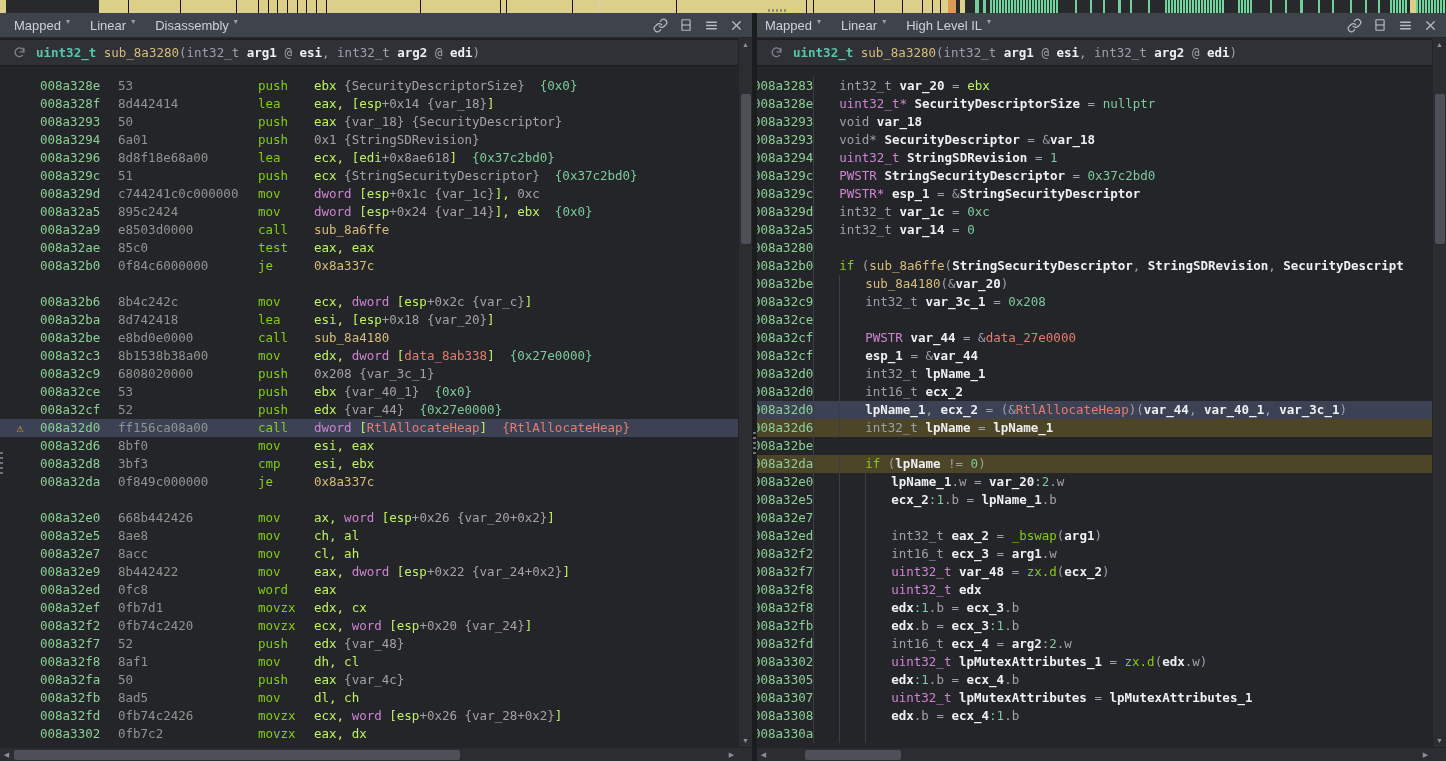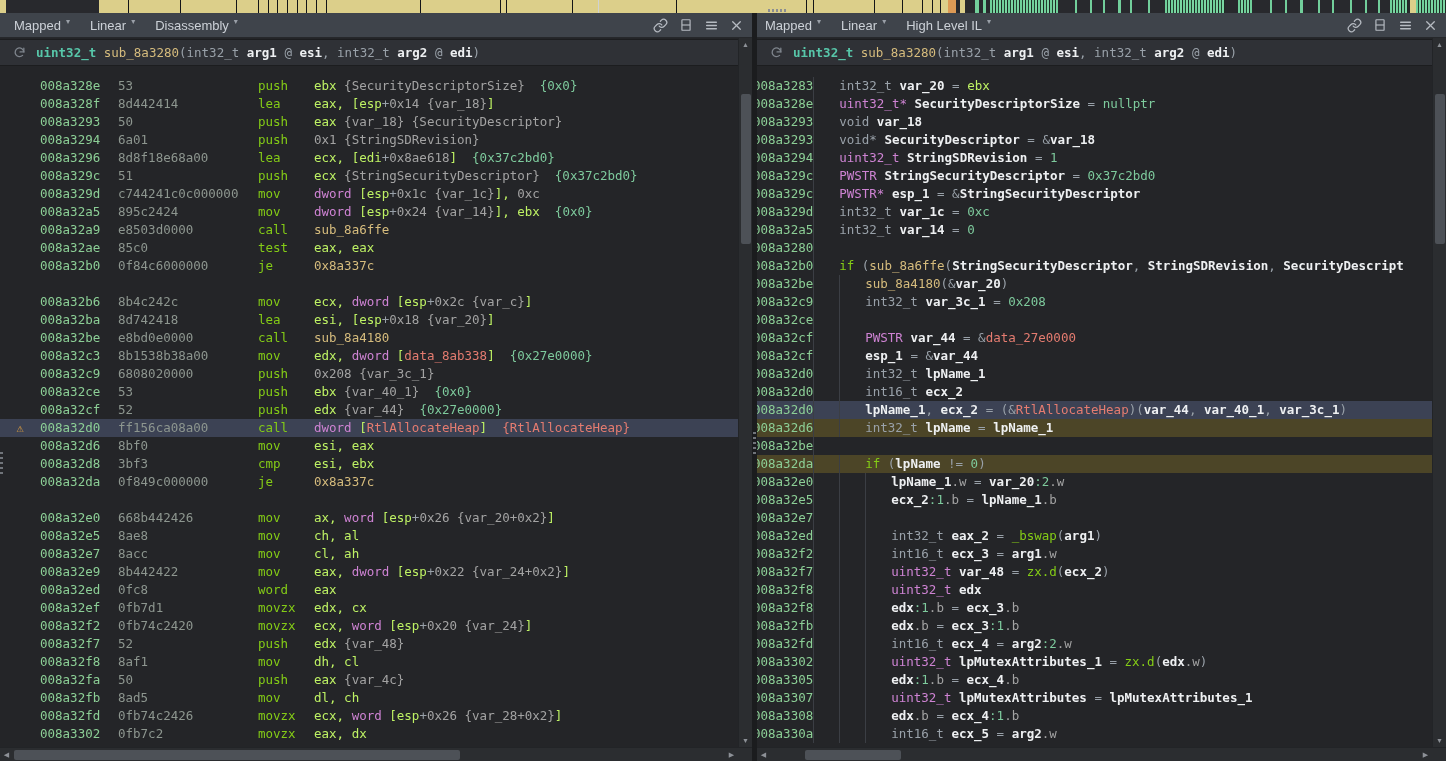--- a/index.html
+++ b/index.html
@@ -331,21 +331,21 @@
       <div class="code-row rrow"><span class="c-addr tk-addr">008a32f2</span><span class="ind"></span><span class="ind"></span><span class="ind"></span><span class="c-code"><span class="tk-typ">int16_t </span><span class="tk-wb">ecx_3</span><span class="tk-op"> = </span><span class="tk-wb">arg1</span><span class="tk-num">.w</span></span></div>
       <div class="code-row rrow"><span class="c-addr tk-addr">008a32f7</span><span class="ind"></span><span class="ind"></span><span class="ind"></span><span class="c-code"><span class="tk-kw">uint32_t </span><span class="tk-wb">var_48</span><span class="tk-op"> = </span><span class="tk-mn">zx.d</span><span class="tk-op">(</span><span class="tk-wb">ecx_2</span><span class="tk-op">)</span></span></div>
       <div class="code-row rrow"><span class="c-addr tk-addr">008a32f8</span><span class="ind"></span><span class="ind"></span><span class="ind"></span><span class="c-code"><span class="tk-kw">uint32_t </span><span class="tk-wb">edx</span></span></div>
       <div class="code-row rrow"><span class="c-addr tk-addr">008a32f8</span><span class="ind"></span><span class="ind"></span><span class="ind"></span><span class="c-code"><span class="tk-wb">edx</span><span class="tk-val">:1</span><span class="tk-num">.b</span><span class="tk-op"> = </span><span class="tk-wb">ecx_3</span><span class="tk-num">.b</span></span></div>
       <div class="code-row rrow"><span class="c-addr tk-addr">008a32fb</span><span class="ind"></span><span class="ind"></span><span class="ind"></span><span class="c-code"><span class="tk-wb">edx</span><span class="tk-num">.b</span><span class="tk-op"> = </span><span class="tk-wb">ecx_3</span><span class="tk-val">:1</span><span class="tk-num">.b</span></span></div>
       <div class="code-row rrow"><span class="c-addr tk-addr">008a32fd</span><span class="ind"></span><span class="ind"></span><span class="ind"></span><span class="c-code"><span class="tk-typ">int16_t </span><span class="tk-wb">ecx_4</span><span class="tk-op"> = </span><span class="tk-wb">arg2</span><span class="tk-val">:2</span><span class="tk-num">.w</span></span></div>
       <div class="code-row rrow"><span class="c-addr tk-addr">008a3302</span><span class="ind"></span><span class="ind"></span><span class="ind"></span><span class="c-code"><span class="tk-kw">uint32_t </span><span class="tk-wb">lpMutexAttributes_1</span><span class="tk-op"> = </span><span class="tk-mn">zx.d</span><span class="tk-op">(</span><span class="tk-wb">edx</span><span class="tk-num">.w</span><span class="tk-op">)</span></span></div>
       <div class="code-row rrow"><span class="c-addr tk-addr">008a3305</span><span class="ind"></span><span class="ind"></span><span class="ind"></span><span class="c-code"><span class="tk-wb">edx</span><span class="tk-val">:1</span><span class="tk-num">.b</span><span class="tk-op"> = </span><span class="tk-wb">ecx_4</span><span class="tk-num">.b</span></span></div>
       <div class="code-row rrow"><span class="c-addr tk-addr">008a3307</span><span class="ind"></span><span class="ind"></span><span class="ind"></span><span class="c-code"><span class="tk-kw">uint32_t </span><span class="tk-wb">lpMutexAttributes</span><span class="tk-op"> = </span><span class="tk-wb">lpMutexAttributes_1</span></span></div>
       <div class="code-row rrow"><span class="c-addr tk-addr">008a3308</span><span class="ind"></span><span class="ind"></span><span class="ind"></span><span class="c-code"><span class="tk-wb">edx</span><span class="tk-num">.b</span><span class="tk-op"> = </span><span class="tk-wb">ecx_4</span><span class="tk-val">:1</span><span class="tk-num">.b</span></span></div>
-      <div class="code-row rrow"><span class="c-addr tk-addr">008a330a</span><span class="ind"></span><span class="ind"></span><span class="ind"></span><span class="c-code"><span class="tk-typ">int16_t </span><span class="tk-wb">ecx_5</span><span class="tk-op"> = </span><span class="tk-wb">arg2</span><span class="tk-num">.w</span></span></div>
+      <div class="code-row rrow"><span class="c-addr tk-addr">008a330a</span><span class="ind"></span><span class="ind"></span><span class="ind"></span></div>
     </div>
   <div class="vscroll">
     <div class="sb-btn sb-up">▲</div>
     <div class="sb-thumb v-thumb" style="top:56px;height:150px;"></div>
     <div class="sb-btn sb-down">▼</div>
   </div>
   <div class="hscroll">
     <div class="sb-btn sb-left">◀</div>
     <div class="sb-thumb h-thumb" style="left:48px;width:96px;"></div>
     <div class="sb-btn sb-right" style="right:14px;">▶</div>

